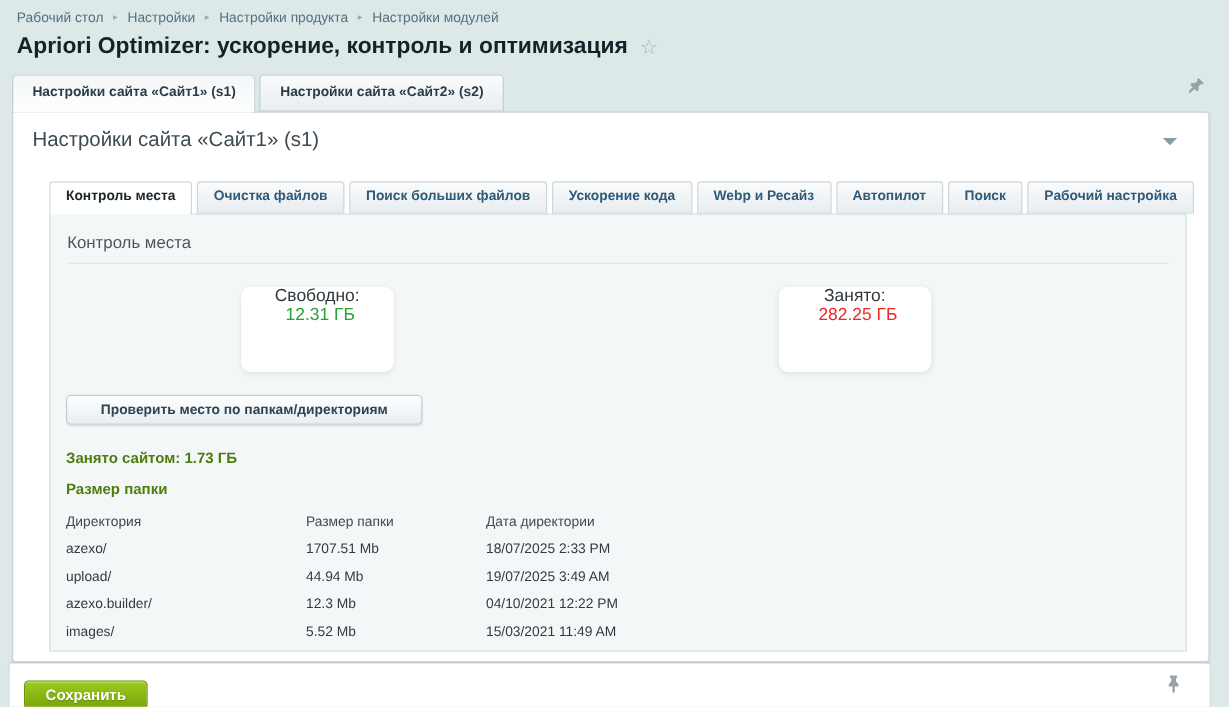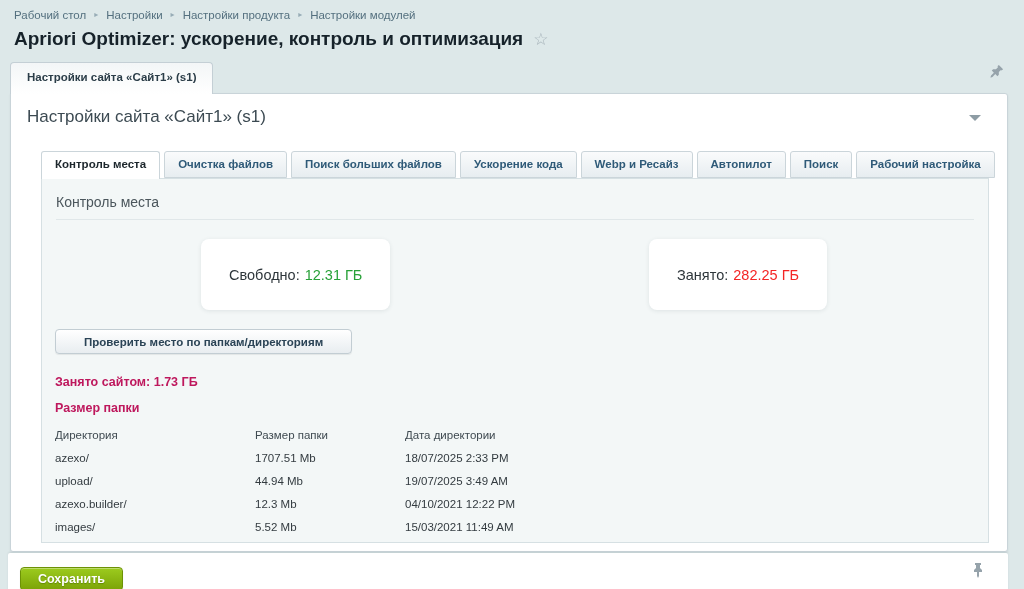--- a/index.html
+++ b/index.html
@@ -48,34 +48,34 @@
   .inner-box{
     position:absolute;top:84px;left:30px;right:18px;bottom:8px;box-sizing:border-box;
     background:#f3f7f7;border:1px solid #d6e0e3;overflow:hidden;
   }
   .section-title{margin:15px 14px 9px;font-size:14px;color:#4b565c;}
   .section-rule{border:0;border-top:1px solid #e0e7e9;margin:0 14px;}
   .cards{position:relative;height:103px;}
   .card{
     position:absolute;top:19px;height:71px;box-sizing:border-box;display:flex;align-items:center;
     background:#fff;border-radius:8px;box-shadow:0 1px 4px rgba(40,60,70,.10);
-    padding:0 28px;font-size:14.5px;color:#2e363b;white-space:nowrap;
+    padding:0 28px;font-size:14.5px;color:#2e363b;white-space:nowrap;flex-direction:column;
   }
   .card-free{left:159px;}
   .card-used{left:607px;}
   .card .val{margin-left:5px;}
   .val-free{color:var(--free_value,#28a138);}
   .val-used{color:var(--used_value,#f42525);}
   .check-btn{
     margin:6px 0 0 13px;padding:0 28px;height:25px;
     font-family:inherit;font-size:11.5px;font-weight:bold;color:#2b4456;
     background:linear-gradient(#ffffff,#e8edf0);
     border:1px solid #c2cdd3;border-radius:4px;box-shadow:0 1px 1px rgba(0,0,0,.07);cursor:pointer;
   }
-  .bold-line{margin:21px 0 0 13px;font-size:12.5px;font-weight:bold;color:#be185d;}
+  .bold-line{margin:21px 0 0 13px;font-size:12.5px;font-weight:bold;color:#4d7c0f;}
   .bold-line.second{margin-top:12px;}
   .dir-table{margin:8px 0 0 13px;border-collapse:collapse;font-size:11.5px;color:#333b40;}
   .dir-table th{font-weight:normal;color:#3f4a51;text-align:left;height:23px;padding:0;}
   .dir-table td{height:23px;padding:0;}
   .col-dir{width:200px;}
   .col-size{width:150px;}
   
   .footer-bar{
     position:absolute;top:553px;left:8px;width:1000px;height:52px;box-sizing:border-box;
     background:#fff;box-shadow:0 -1px 2px rgba(50,70,80,.10);border-radius:2px;
@@ -105,20 +105,23 @@
 </div>
 
 <div class="page-title">
   <span>Apriori Optimizer: ускорение, контроль и оптимизация</span>
   <span class="star">☆</span>
 </div>
 
 <div class="tabs-row">
   <div class="stab active">
     <span>Настройки сайта «Сайт1» (s1)</span>
+  </div>
+  <div class="stab">
+    <span>Настройки сайта «Сайт2» (s2)</span>
   </div>
   <div class="top-pin">
     <svg class="pin-svg" width="16" height="16" viewBox="0 0 16 16" style="transform:rotate(45deg);">
       <path fill="#96a3ab" d="M5 1h6v2h-1v3l2 2v2H9v4l-1 2-1-2v-4H4V8l2-2V3H5z"></path>
     </svg>
   </div>
 </div>
 
 <div class="main-panel">
   <div class="panel-header">

